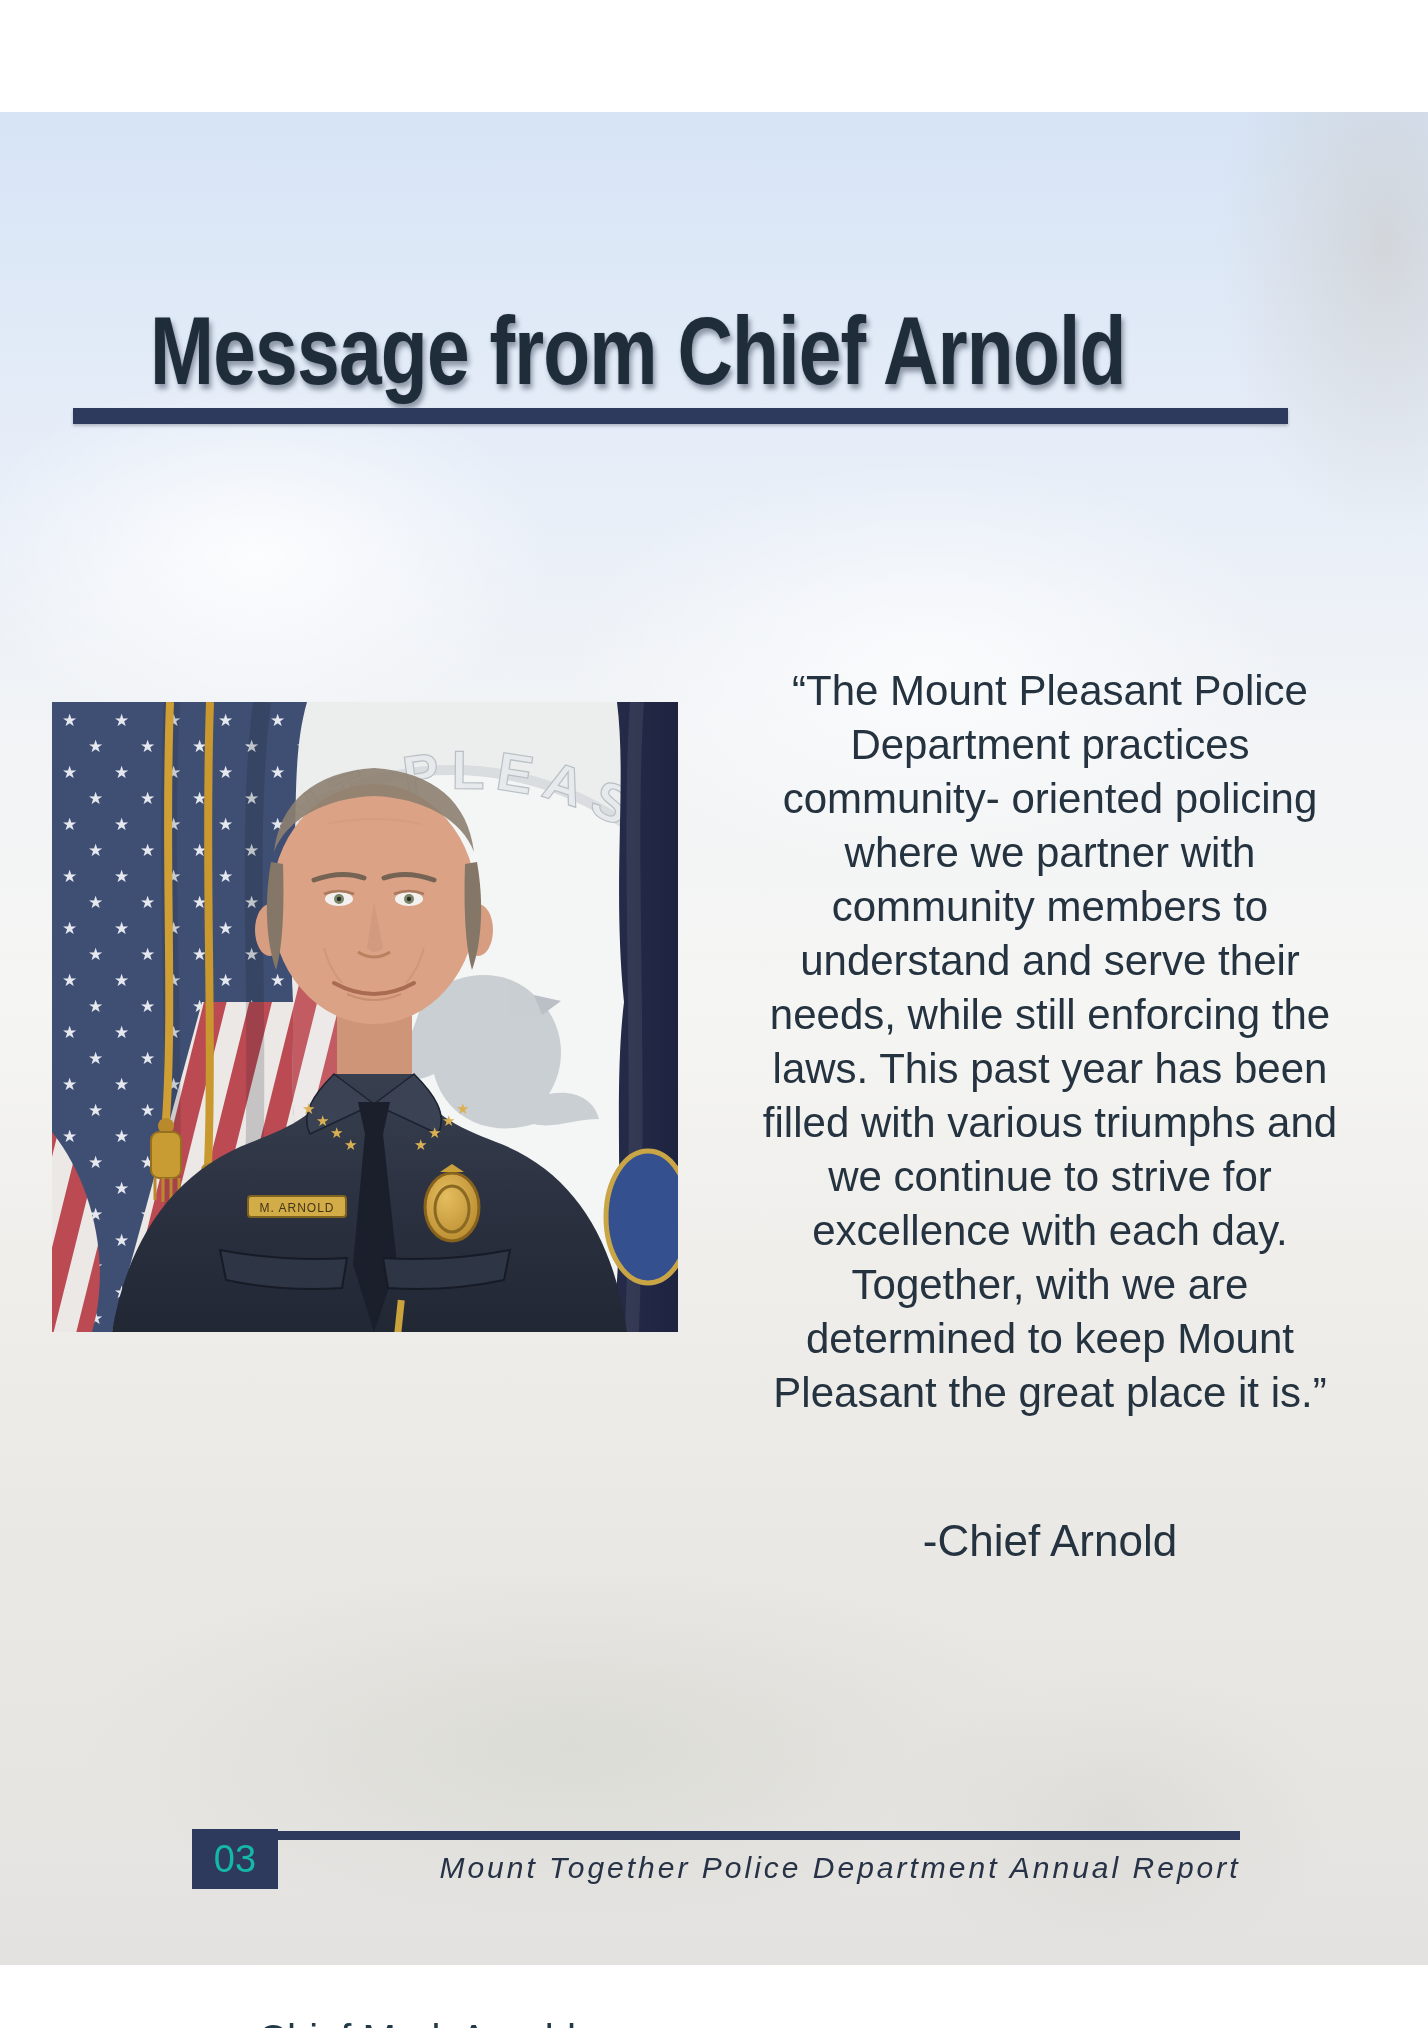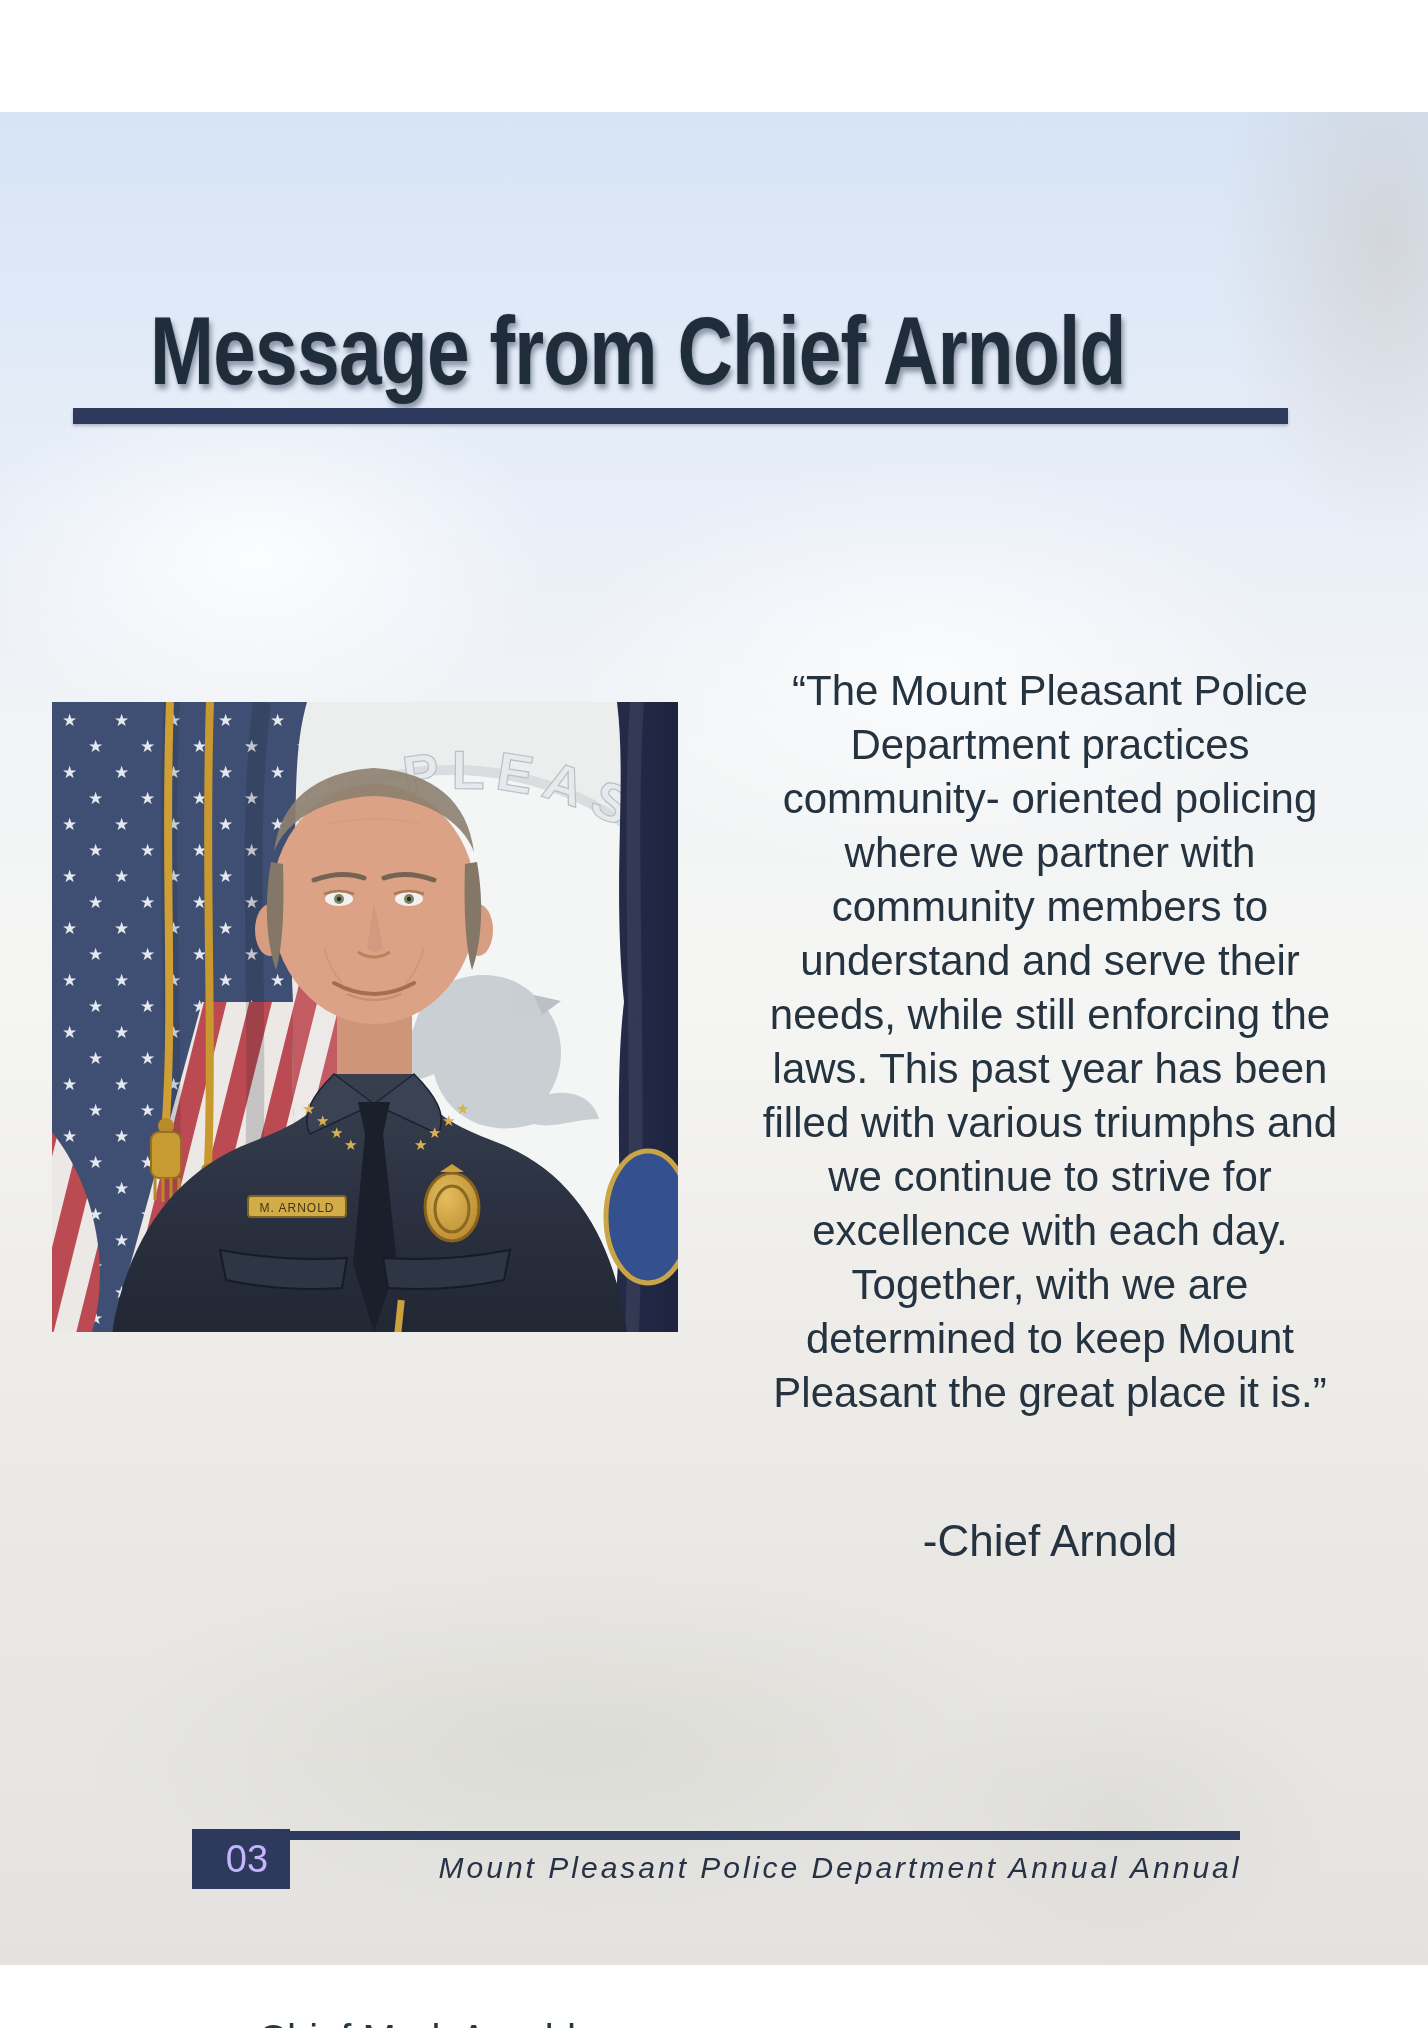--- a/index.html
+++ b/index.html
@@ -44,21 +44,21 @@
   .attribution{
     position:absolute;left:660px;top:1492px;width:780px;
     text-align:center;font-size:44px;color:#24333f;
   }
   .footer-rule{
     position:absolute;left:192px;top:1807px;width:1048px;height:9px;background:#2d3a5e;
   }
   .page-number{
     position:absolute;left:192px;top:1805px;width:86px;height:60px;background:#2d3a5e;
     display:flex;align-items:center;justify-content:center;
-    font-size:38px;color:#c4b5fd;padding-left:12px;
+    font-size:38px;color:#14b8a6;
   }
   .footer-text{
     position:absolute;left:437px;top:1827px;width:806px;
     text-align:center;font-style:italic;font-size:30px;letter-spacing:3px;color:#273247;white-space:nowrap;
   }
 </style>
 </head>
 <body>
 
 <div class="page">
@@ -223,15 +223,15 @@
 filled with various triumphs and
 we continue to strive for
 excellence with each day.
 Together, with we are
 determined to keep Mount
 Pleasant the great place it is.”</div>
   <div class="attribution">-Chief Arnold</div>
 
   <div class="footer-rule"></div>
   <div class="page-number">03</div>
-  <div class="footer-text">Mount Pleasant Police Department Annual Annual</div>
+  <div class="footer-text">Mount Together Police Department Annual Report</div>
 
 </div>
 
 </body></html>

